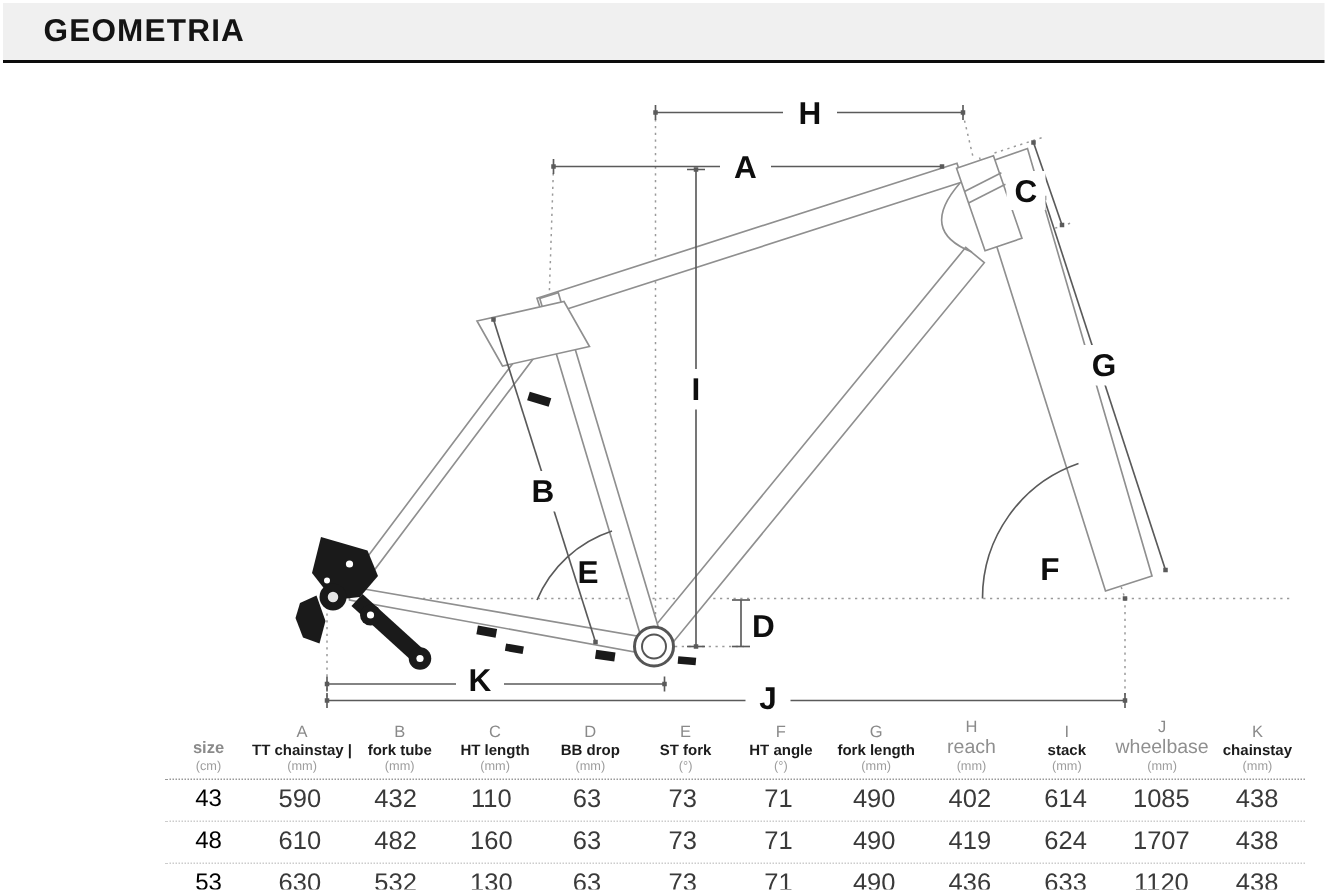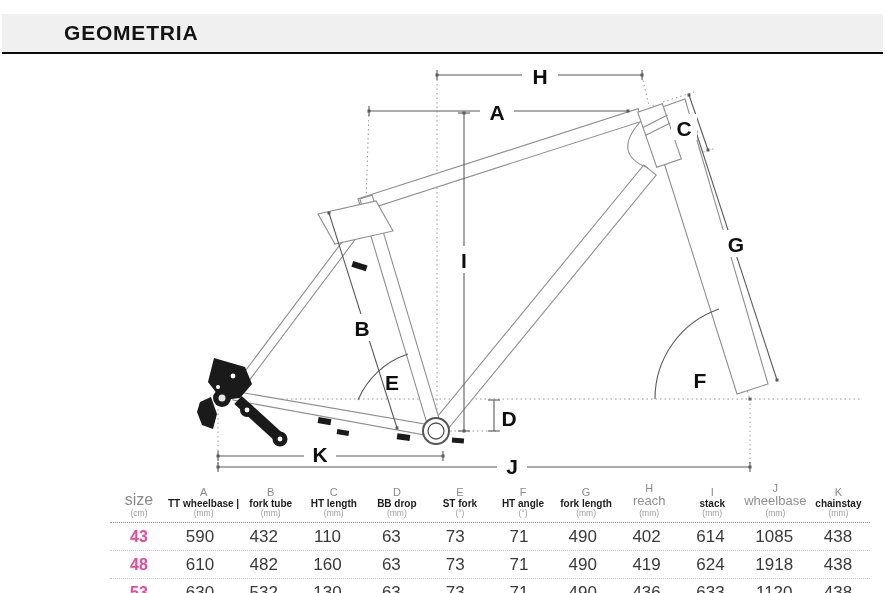--- a/index.html
+++ b/index.html
@@ -3,23 +3,23 @@
 <meta charset="utf-8">
 <style>
   html,body{margin:0;padding:0;}
   body{
     width:885px;height:593px;position:relative;overflow:hidden;
     background:#ffffff;
     font-family:"Liberation Sans","DejaVu Sans",sans-serif;
   }
   
   .titlebar{
-    position:absolute;left:2px;top:14px;right:2px;height:38px;
+    position:absolute;left:2px;top:2px;right:2px;height:38px;
     background:#f0f0f0;border-bottom:2px solid #0c0c0c;
-    display:flex;align-items:center;padding-left:35px;
+    display:flex;align-items:center;
   }
   .titlebar h1{
     margin:0 0 0 27px;font-size:21px;font-weight:bold;
     letter-spacing:.8px;color:#141414;
   }
   
   .diagram{position:absolute;left:0;top:42px;width:885px;height:436px;}
   svg text.dim{
     font-family:"Liberation Sans","DejaVu Sans",sans-serif;
     font-weight:bold;font-size:21px;fill:#0e0e0e;
@@ -29,24 +29,24 @@
   .geo-table{position:absolute;left:110px;top:479px;width:760px;}
   .trow{display:flex;}
   .trow.head{align-items:flex-end;border-bottom:1px dotted #999;padding-bottom:3px;}
   .trow.data{height:27px;align-items:center;border-bottom:1px dotted #ccc;}
   .trow.data:last-child{border-bottom:none;}
   .cell{flex:1;text-align:center;}
   .trow .cell:first-child{flex:0 0 58px;}
   .hletter{font-size:11px;color:#8a8a8a;line-height:1.1;min-height:12px;}
   .hname{font-size:10px;font-weight:bold;color:#1c1c1c;line-height:1.15;white-space:nowrap;}
   .hname.muted{color:#8f8f8f;font-weight:normal;font-size:13px;}
-  .hname.sizehead{color:#8a8a8a;font-weight:normal;font-size:16px;}
+  .hname.sizehead{color:#8a8a8a;font-weight:bold;font-size:11px;}
   .hunit{font-size:8.5px;color:#9d9d9d;line-height:1.15;text-align:center;}
   .cell.val{font-size:17px;color:#3a3a3a;}
-  .cell.sizeval{font-size:16px;font-weight:bold;color:#ec4899;}
+  .cell.sizeval{font-size:16px;font-weight:normal;color:#000000;}
 </style>
 </head>
 <body>
 
 <div class="titlebar">
   <h1>GEOMETRIA</h1>
 </div>
 
 <div class="diagram">
 <svg width="885" height="436" viewBox="0 0 885 436">
@@ -189,21 +189,21 @@
 
 <div class="geo-table" id="geo-table">
     <div class="trow head">
       <div class="cell">
         <div class="hletter"></div>
         <div class="hname sizehead">size</div>
         <div class="hunit">(cm)</div>
       </div>
       <div class="cell">
         <div class="hletter">A</div>
-        <div class="hname">TT wheelbase |</div>
+        <div class="hname">TT chainstay |</div>
         <div class="hunit">(mm)</div>
       </div>
       <div class="cell">
         <div class="hletter">B</div>
         <div class="hname">fork tube</div>
         <div class="hunit">(mm)</div>
       </div>
       <div class="cell">
         <div class="hletter">C</div>
         <div class="hname">HT length</div>
@@ -268,21 +268,21 @@
       <div class="cell sizeval">48</div>
       <div class="cell val">610</div>
       <div class="cell val">482</div>
       <div class="cell val">160</div>
       <div class="cell val">63</div>
       <div class="cell val">73</div>
       <div class="cell val">71</div>
       <div class="cell val">490</div>
       <div class="cell val">419</div>
       <div class="cell val">624</div>
-      <div class="cell val">1918</div>
+      <div class="cell val">1707</div>
       <div class="cell val">438</div>
     </div>
     <div class="trow data">
       <div class="cell sizeval">53</div>
       <div class="cell val">630</div>
       <div class="cell val">532</div>
       <div class="cell val">130</div>
       <div class="cell val">63</div>
       <div class="cell val">73</div>
       <div class="cell val">71</div>

